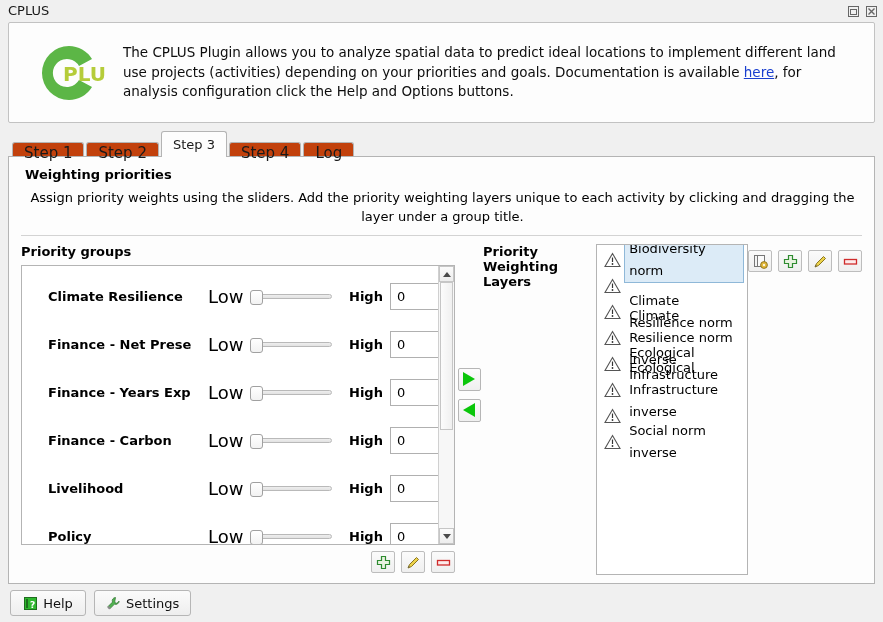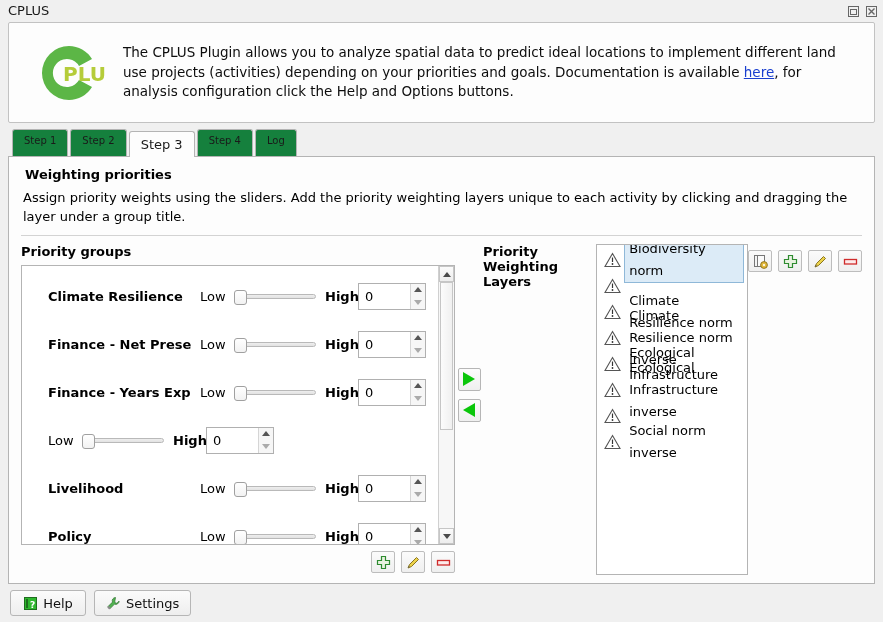--- a/index.html
+++ b/index.html
@@ -91,26 +91,26 @@
     align-items: flex-end;
     height: 25px;
     padding-left: 4px;
     position: relative;
     z-index: 2;
     flex: 0 0 auto;
   }
   .tab {
     border: 1px solid #b4b4b4;
     border-bottom: none;
-    background: #15803d;
+    background: #c2410c;
     border-radius: 3px 3px 0 0;
     padding: 0 11px;
-    height: 27px;
+    height: 14px;
     line-height: 21px;
-    font-size: 10px;
+    font-size: 15px;
     color: #1a1a1a;
     margin-right: 2px;
     white-space: nowrap;
   }
   .tab.active {
     background: #fdfdfd;
     height: 26px;
     line-height: 25px;
     font-size: 13px;
     border-color: #b4b4b4;
@@ -133,20 +133,21 @@
   }
   #panel-heading {
     font-weight: bold;
     font-size: 13px;
     margin: 0 0 6px 4px;
   }
   #panel-desc {
     font-size: 13px;
     line-height: 19px;
     margin: 0 0 9px 2px;
+    text-align: center;
   }
   #divider {
     border: none;
     border-top: 1px solid #d3d3d3;
     margin: 0 0 8px 0;
   }
 
   
   #columns {
     display: flex;
@@ -177,31 +178,32 @@
   #groups-scrollview {
     flex: 1 1 auto;
     overflow: hidden;
     padding: 6px 0 0 0;
   }
   .group-row {
     display: flex;
     align-items: center;
     height: 48px;
     padding: 0 6px 0 26px;
+    gap: 8px;
   }
   .group-name {
     font-weight: bold;
     font-size: 13px;
     width: 152px;
     flex: 0 0 auto;
     white-space: nowrap;
     overflow: hidden;
   }
   .lbl-low {
-    font-size: 13px;
+    font-size: 18px;
     width: 32px;
     flex: 0 0 auto;
   }
   .slider {
     position: relative;
     width: 82px;
     height: 18px;
     flex: 0 0 auto;
     margin: 0 4px 0 2px;
   }
@@ -493,20 +495,21 @@
                         <i class="tri-up"></i>
                       </div>
                     <div>
                         <i class="tri-dn"></i>
                       </div>
                   </span>
                 </span>
               </div>
 
               <div class="group-row">
+                <span class="group-name">Finance - Carbon</span>
                 <span class="lbl-low">Low</span>
                 <span class="slider">
                   <span class="groove"></span>
                   <span class="handle" style="left:0px"></span>
                 </span>
                 <span class="lbl-high">High</span>
                 <span class="spin">
                   <span class="val">0</span>
                   <span class="arrows">
                     <div>

